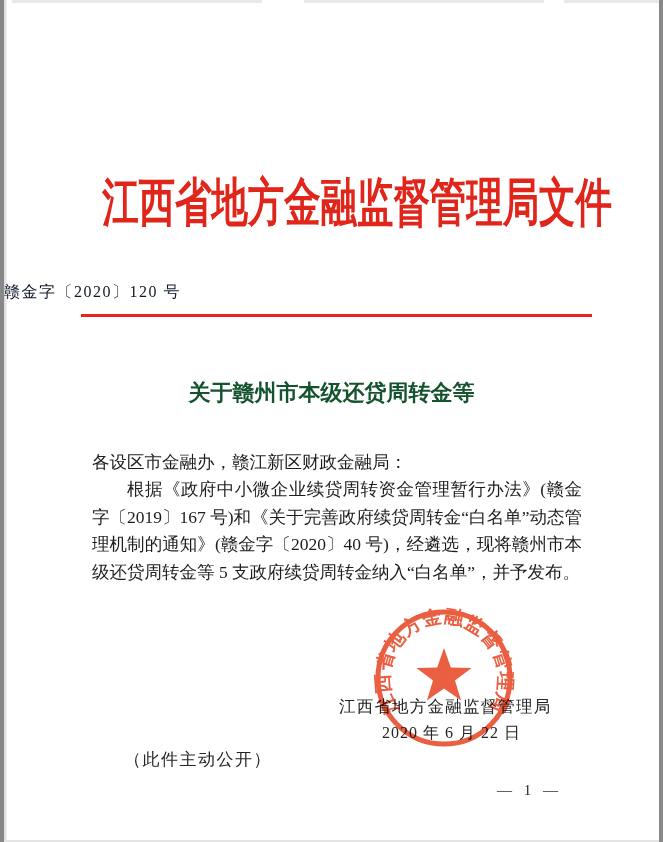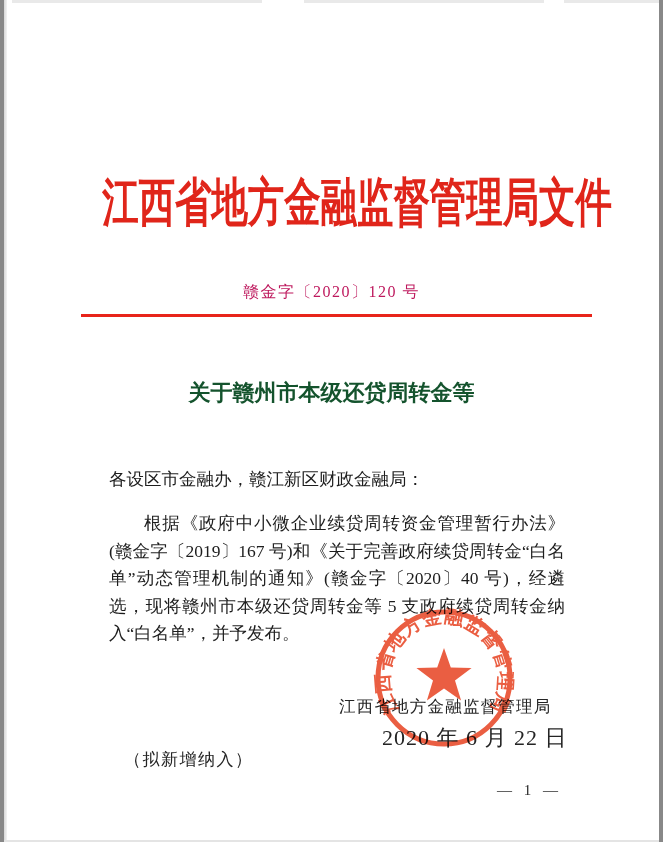--- a/index.html
+++ b/index.html
@@ -37,24 +37,24 @@
     line-height: 80px;
     font-weight: bold;
     color: #e0251a;
     transform: scaleX(0.70);
     white-space: nowrap;
     letter-spacing: 0px;
   }
   .doc-number {
     position: absolute;
     top: 282px; left: 0; right: 0;
-    text-align: center;
+    text-align: left;
     font-size: 16px;
     letter-spacing: 1.5px;
-    color: #be185d;
+    color: #0f172a;
   }
   .red-rule {
     position: absolute;
     top: 314px; left: 77px;
     width: 511px; height: 3px;
     background: #e8241a;
   }
   .doc-title {
     position: absolute;
     top: 376px; left: 0; right: 0;
@@ -66,42 +66,42 @@
   }
   .body-text {
     position: absolute;
     top: 449px; left: 88px;
     width: 490px;
     font-size: 17.5px;
     line-height: 27.4px;
     text-align: justify;
     color: #1d1d1d;
   }
-  .body-text p { margin: 17px; }
+  .body-text p { margin: 0; }
   .indent { text-indent: 2em; }
 
   .seal-svg {
     position: absolute;
     left: 365px; top: 603px;
     width: 150px; height: 150px;
     opacity: 0.88;
     mix-blend-mode: multiply;
   }
   .sig-agency {
     position: absolute;
     top: 696px; left: 335px;
     font-size: 16.5px;
     letter-spacing: 1.2px;
     color: #242424;
     white-space: nowrap;
   }
   .sig-date {
     position: absolute;
     top: 723px; left: 378px;
-    font-size: 22px;
+    font-size: 16px;
     letter-spacing: 1px;
     color: #242424;
     white-space: nowrap;
   }
   .disclosure {
     position: absolute;
     top: 748px; left: 120px;
     font-size: 17px;
     letter-spacing: 1.5px;
     color: #242424;
@@ -149,17 +149,17 @@
     <defs>
       <path id="sealArc" d="M 75,130 A 55,55 0 1,1 75.01,130" fill="none"></path>
     </defs>
     <circle cx="75" cy="75" r="66" fill="none" stroke="#e84727" stroke-width="5"></circle>
     <polygon points="75,45 81.8,64.6 102.6,65.0 86.0,77.6 92.1,97.5 75,85.6 57.9,97.5 64.0,77.6 47.4,65.0 68.2,64.6" fill="#e84727"></polygon>
     <text font-size="19" font-weight="bold" fill="#e84727" font-family="Liberation Serif, DejaVu Serif, serif" letter-spacing="1">
       <textPath href="#sealArc" xlink:href="#sealArc" startOffset="52">江西省地方金融监督管理局</textPath>
     </text>
   </svg>
 
-  <div class="disclosure">（拟新增纳入）</div>
+  <div class="disclosure">（此件主动公开）</div>
 
   <div class="page-num">— 1 —</div>
 
 </div>
 
 </body></html>

